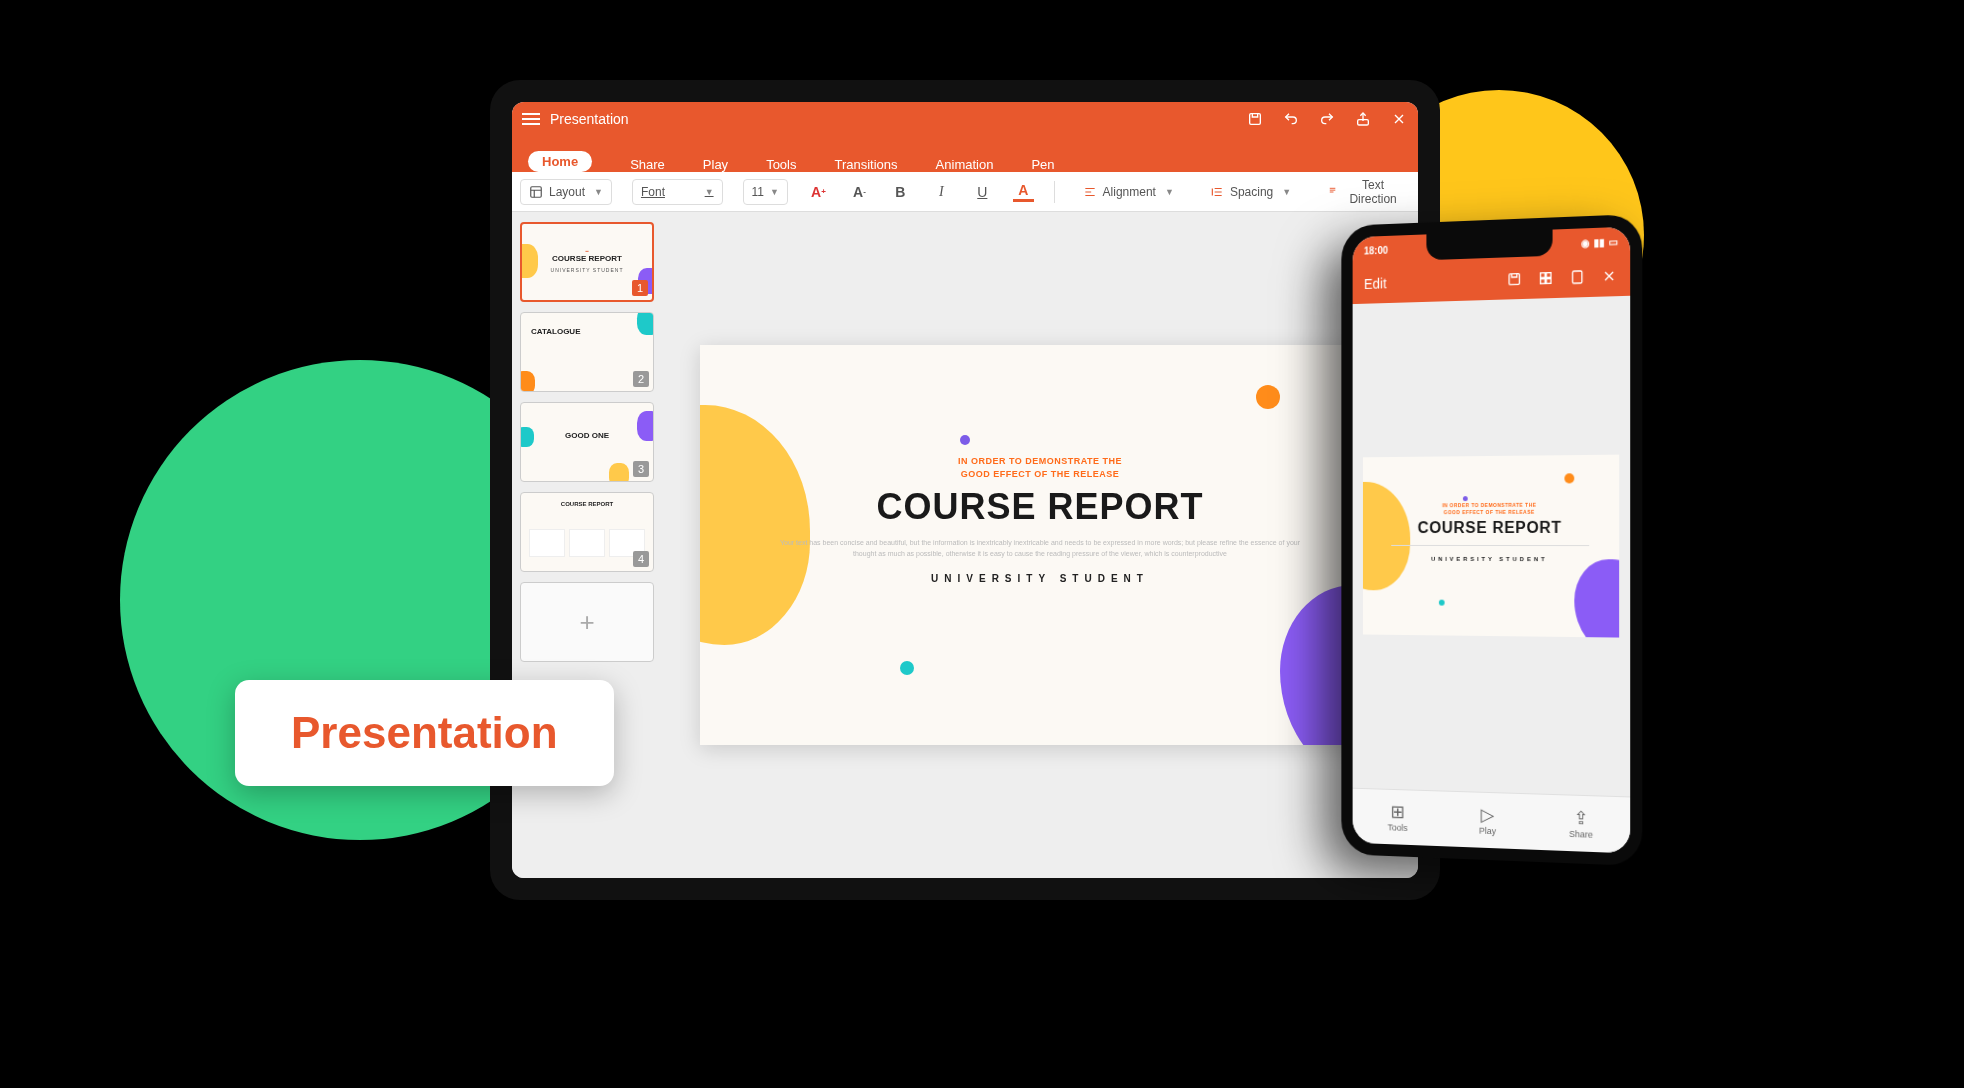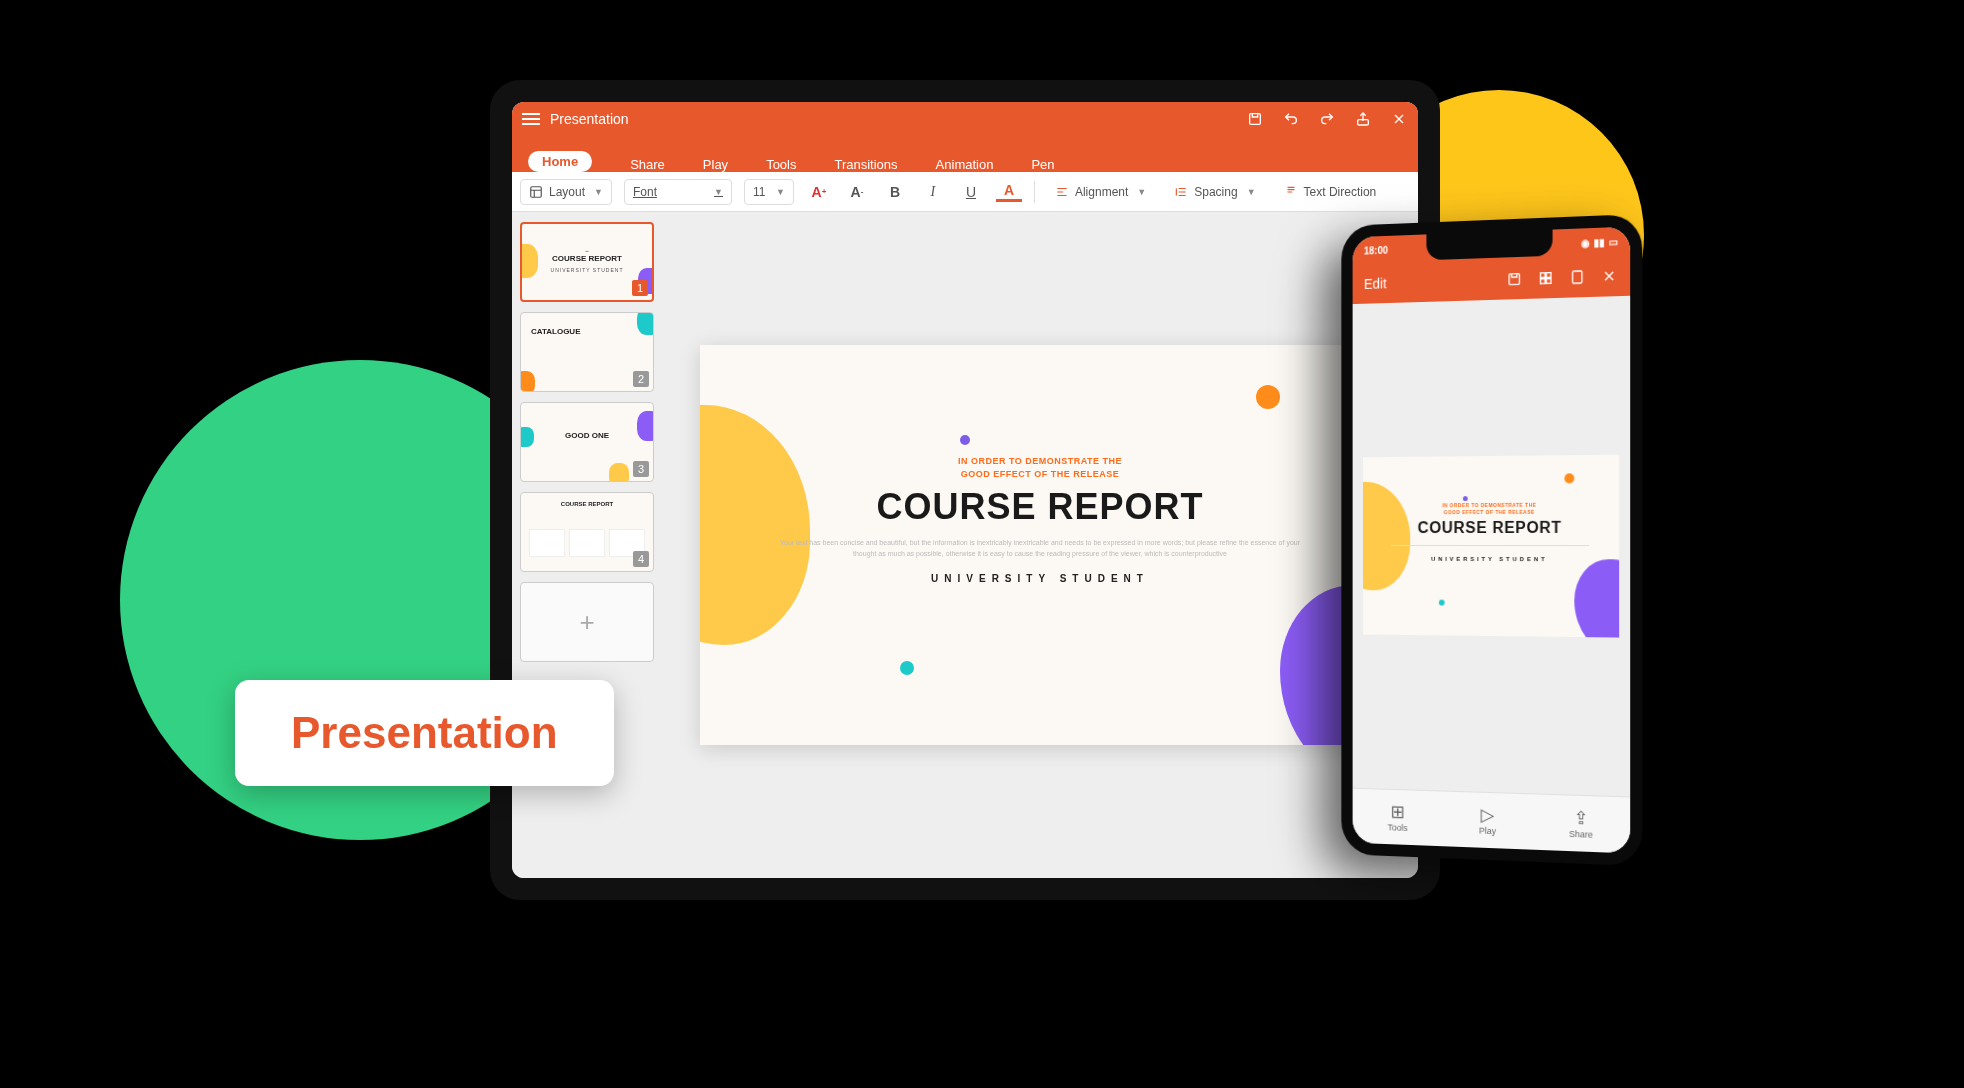--- a/index.html
+++ b/index.html
@@ -78,21 +78,21 @@
 .tab-pill {
   background: #fff; color:#e8582d;
   padding: 3px 14px; border-radius: 12px;
   font-weight:600; cursor:pointer;
 }
 .tab-item { cursor:pointer; }
 .toolbar {
   background: #fff;
   height: 40px;
   display:flex; align-items:center;
-  padding: 0 8px; gap: 12px;
+  padding: 0 8px; gap: 20px;
   font-size: 12px; color:#555;
   border-bottom:1px solid #ddd;
   text-align:center;
 }
 .tb-group { display:flex; align-items:center; gap:6px; border:1px solid #ddd; padding:3px 8px; border-radius:4px; cursor:pointer; height:26px;}
 .tb-btn { width:26px; height:26px; display:flex; align-items:center; justify-content:center; cursor:pointer; font-size:14px;}
 .tb-sep { width:1px; height:22px; background:#ddd; }
 .chev { font-size:9px; color:#888; margin-left:3px;}
 
 .workspace { flex:1; display:flex; background:#eee; }

